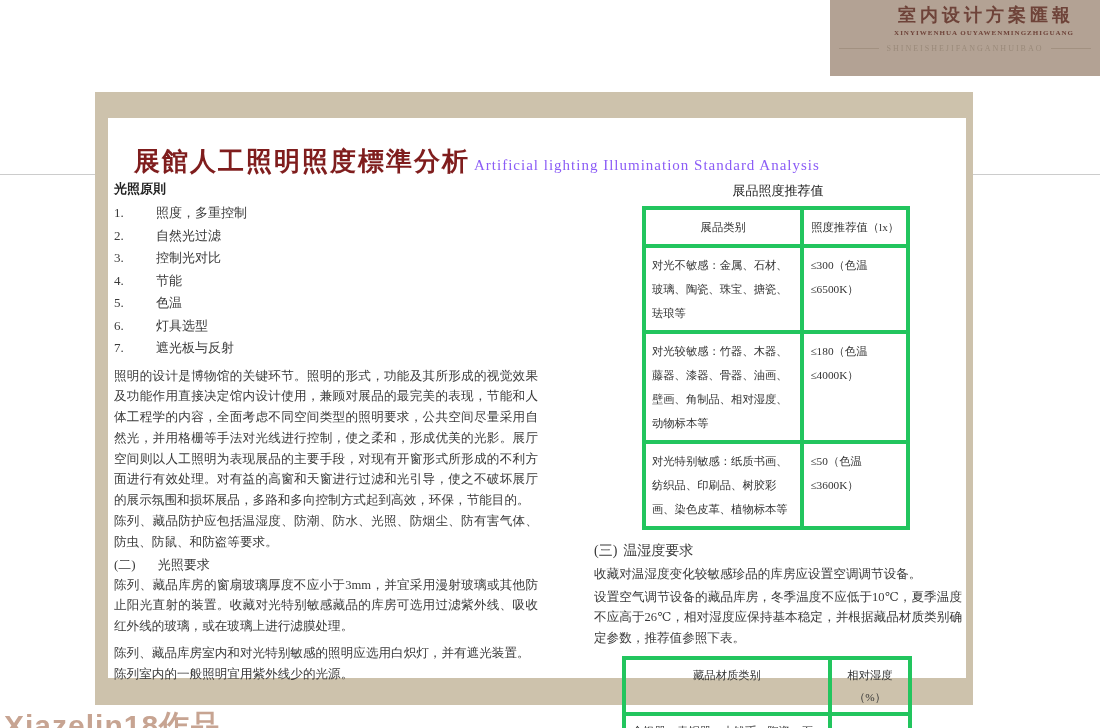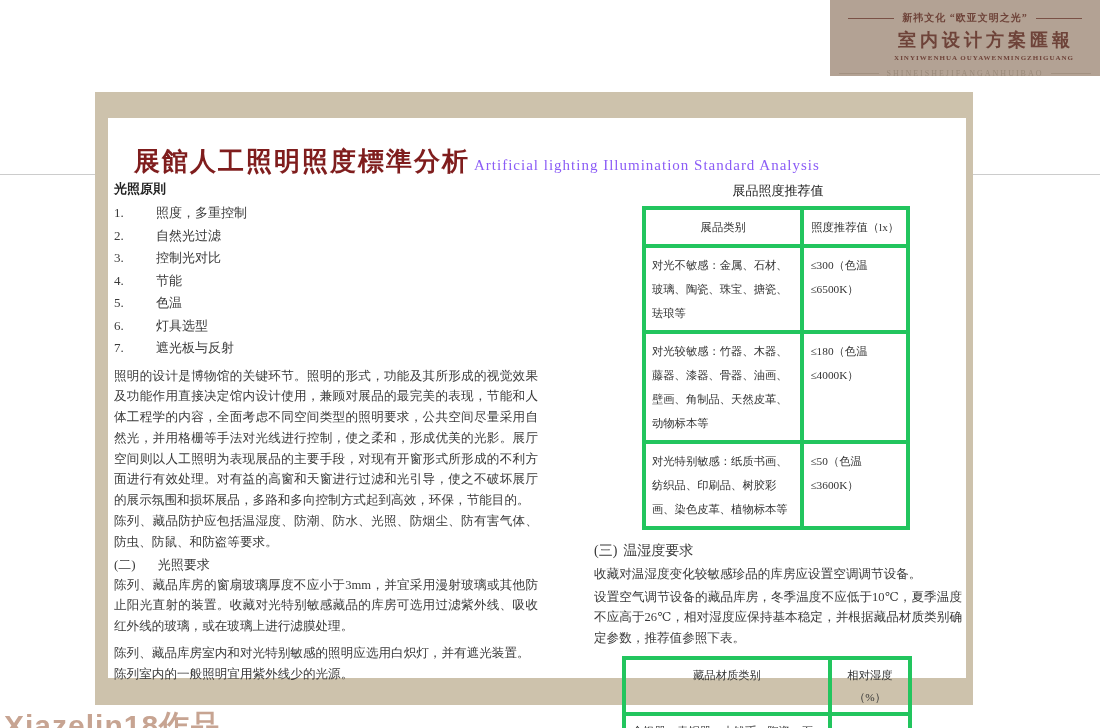--- a/index.html
+++ b/index.html
@@ -62,21 +62,20 @@
   .rsec-head .lbl{margin-right:6px;}
 
   
   .watermark{position:absolute;left:4px;top:706px;font-family:"Liberation Sans",sans-serif;
              font-weight:bold;font-size:30px;color:#c7a492;letter-spacing:1px;}
 </style>
 </head>
 <body>
 
 <div class="header-box">
-  <div class="hb-line1">新祎文化 “欧亚文明之光”</div>
   <div class="hb-title">室内设计方案匯報</div>
   <div class="hb-pinyin1">XINYIWENHUA OUYAWENMINGZHIGUANG</div>
   <div class="hb-pinyin2">SHINEISHEJIFANGANHUIBAO</div>
 </div>
 
 <div class="hline"></div>
 
 <div class="frame">
   <div class="page">
 
@@ -141,21 +140,21 @@
           <tbody>
               <tr>
             <th class="c1">展品类别</th>
             <th class="c2">照度推荐值（lx）</th>
           </tr>
           <tr>
             <td>对光不敏感：金属、石材、玻璃、陶瓷、珠宝、搪瓷、珐琅等</td>
             <td>≤300（色温≤6500K）</td>
           </tr>
           <tr>
-            <td>对光较敏感：竹器、木器、藤器、漆器、骨器、油画、壁画、角制品、天然皮革、动物标本等</td>
+            <td>对光较敏感：竹器、木器、藤器、漆器、骨器、油画、壁画、角制品、相对湿度、动物标本等</td>
             <td>≤180（色温≤4000K）</td>
           </tr>
           <tr>
             <td>对光特别敏感：纸质书画、纺织品、印刷品、树胶彩画、染色皮革、植物标本等</td>
             <td>≤50（色温≤3600K）</td>
           </tr>
         </tbody>
           </table>
 
         <div class="rsec-head">

